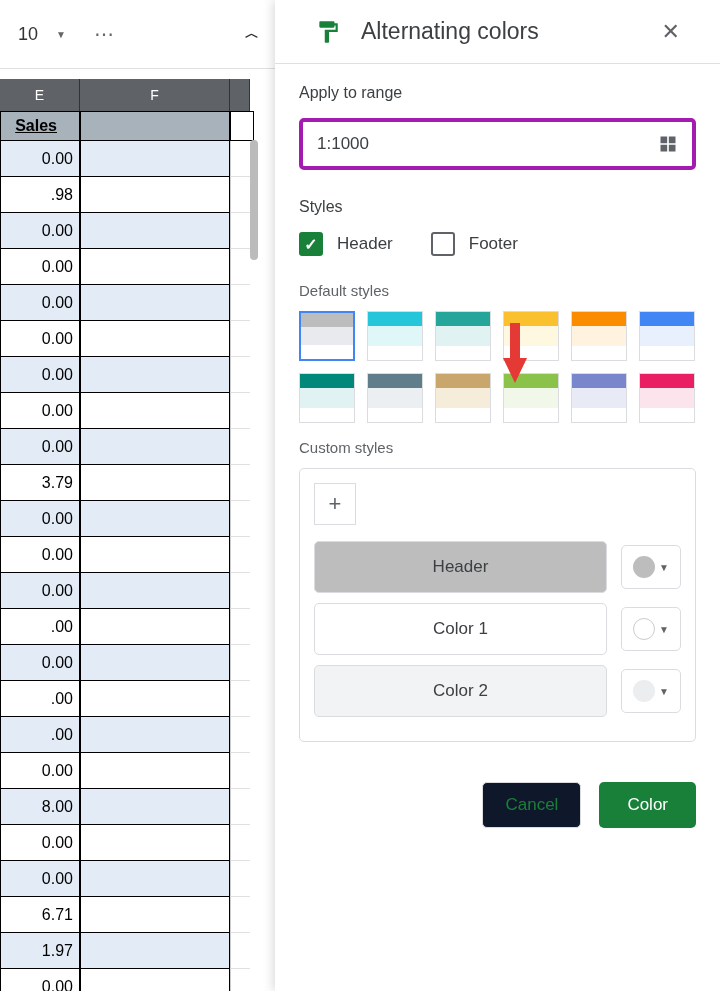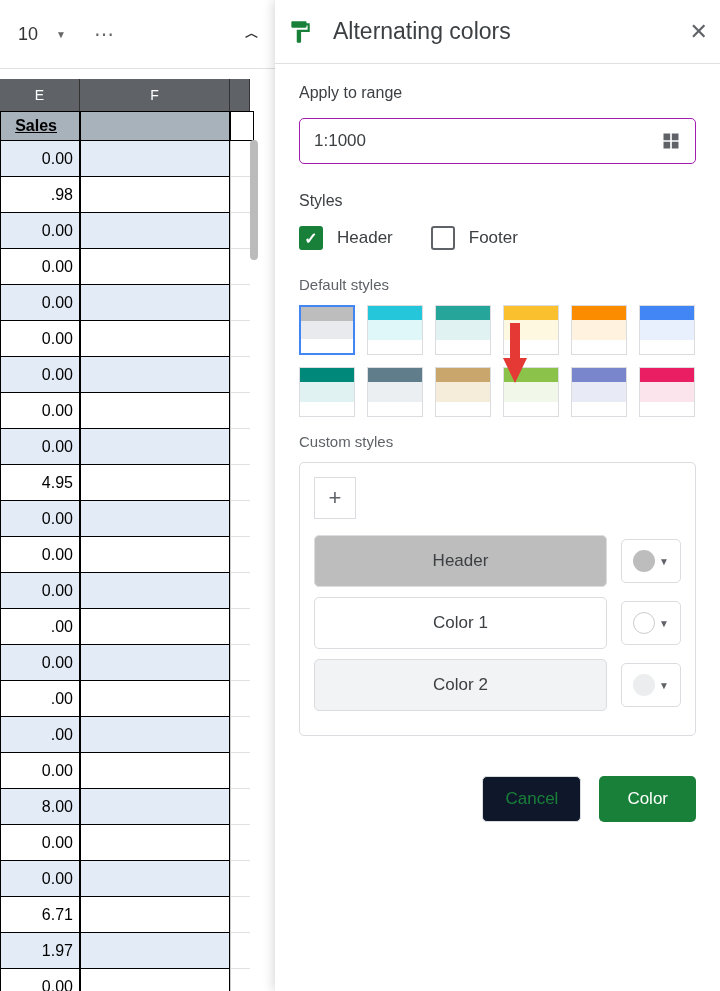--- a/index.html
+++ b/index.html
@@ -31,28 +31,28 @@
 .cell.e { width: 80px; }
 .cell.f { width: 150px; }
 .cell.g { width: 20px; border-left: 1px solid #ccc; border-right: none; border-bottom: 1px solid #e0e0e0; }
 .data-row:nth-child(odd) .cell.e, .data-row:nth-child(odd) .cell.f { background: #e3ecf6; }
 .data-row:nth-child(even) .cell.e, .data-row:nth-child(even) .cell.f { background: #fff; }
 
 .scrollbar-hint { position: absolute; top: 140px; left: 250px; width: 8px; height: 120px; background: #bbb; border-radius: 4px; }
 
 
 .panel { position: absolute; right: 0; top: 0; width: 445px; height: 991px; background: #fff; box-shadow: -2px 0 10px rgba(0,0,0,0.15); }
-.panel-header { display: flex; align-items: center; padding: 18px 12px; gap: 20px; border-bottom: 1px solid #e0e0e0; }
+.panel-header { display: flex; align-items: center; padding: 18px 40px; gap: 20px; border-bottom: 1px solid #e0e0e0; }
 .paint-icon { width: 26px; height: 26px; }
 .panel-title { font-size: 23px; color: #3c4043; flex: 1; }
 .close-x { font-size: 22px; color: #5f6368; cursor: pointer; }
 
 .panel-body { padding: 20px 24px; }
 .section-label { font-size: 16px; color: #3c4043; margin-bottom: 16px; }
-.range-input { display: flex; align-items: center; border: 1px solid #a21caf; border-radius: 5px; padding: 12px 14px; margin-bottom: 28px; gap: 44px; }
+.range-input { display: flex; align-items: center; border: 4px solid #a21caf; border-radius: 5px; padding: 12px 14px; margin-bottom: 28px; gap: 44px; }
 .range-input span { font-size: 17px; color: #3c4043; flex: 1; }
 .grid-icon { width: 20px; height: 20px; }
 
 .checkbox-row { display: flex; align-items: center; gap: 14px; margin-bottom: 26px; }
 .checkbox { width: 24px; height: 24px; border: 2px solid #5f6368; border-radius: 3px; display: flex; align-items: center; justify-content: center; }
 .checkbox.checked { background: #188038; border-color: #188038; }
 .check-mark { color: #fff; font-size: 16px; font-weight: bold; }
 .checkbox-label { font-size: 17px; color: #3c4043; margin-right: 24px; }
 
 .sub-label { font-size: 15px; color: #5f6368; margin-bottom: 12px; }
@@ -148,21 +148,21 @@
         <div class="cell e">0.00</div>
         <div class="cell f"></div>
         <div class="cell g"></div>
       </div>
       <div class="data-row">
         <div class="cell e">0.00</div>
         <div class="cell f"></div>
         <div class="cell g"></div>
       </div>
       <div class="data-row">
-        <div class="cell e">4.95</div>
+        <div class="cell e">3.79</div>
         <div class="cell f"></div>
         <div class="cell g"></div>
       </div>
       <div class="data-row">
         <div class="cell e">0.00</div>
         <div class="cell f"></div>
         <div class="cell g"></div>
       </div>
       <div class="data-row">
         <div class="cell e">0.00</div>

